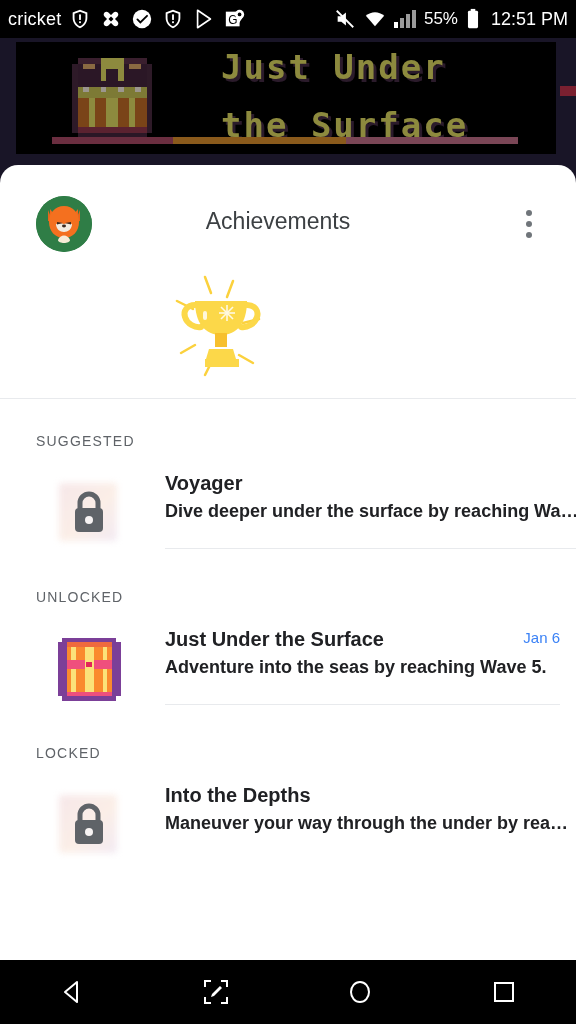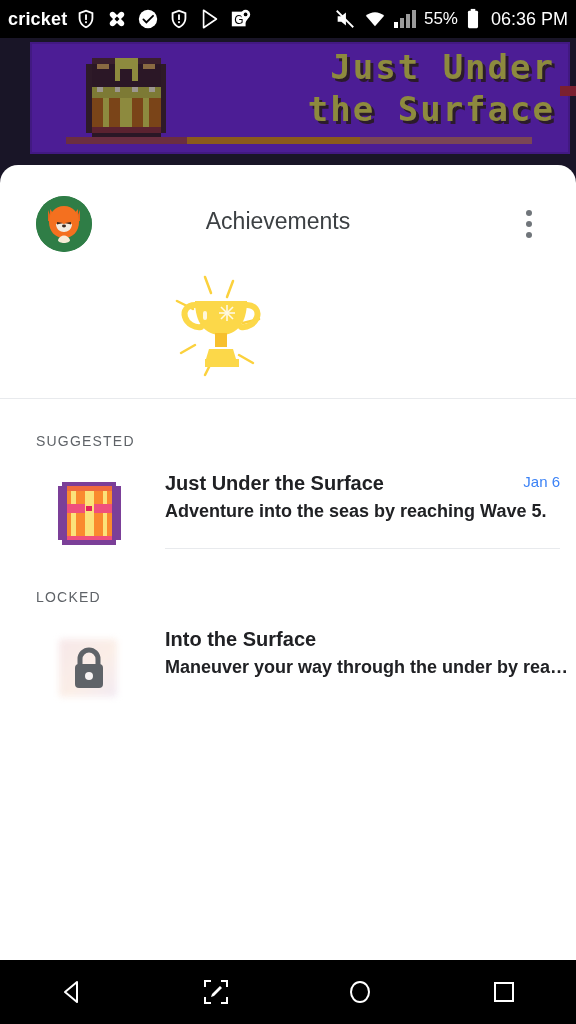--- a/index.html
+++ b/index.html
@@ -9,21 +9,21 @@
     background:#191527;
     position:relative;
   }
 
   
   .statusbar{
     position:absolute; left:0; top:0; width:576px; height:38px;
     background:#000; display:flex; align-items:center; padding:0 8px;
     color:#fff;
   }
-  .carrier{ font-size:18px; font-weight:bold; letter-spacing:.2px; margin-right:8px; }
+  .carrier{ font-size:18px; font-weight:normal; letter-spacing:.2px; margin-right:8px; }
   .sb-icons{ display:flex; align-items:center; gap:9px; flex:1; }
   .sb-right{ display:flex; align-items:center; gap:8px; }
   .sb-ico{ display:inline-block; width:22px; height:22px; position:relative; }
   .sb-ico svg{ display:block; }
   .batt-pct{ font-size:17px; }
   .clock{ font-size:18px; margin-left:3px; }
 
   
   .bars{ display:flex; align-items:flex-end; gap:2px; height:18px; }
   .bars i{ display:block; width:4px; background:#fff; }
@@ -31,42 +31,41 @@
   .bars i:nth-child(2){ height:10px; background:#9b9b9b;}
   .bars i:nth-child(3){ height:14px; background:#9b9b9b;}
   .bars i:nth-child(4){ height:18px; background:#9b9b9b;}
 
   
   .banner-wrap{
     position:absolute; left:0; top:38px; width:576px; height:130px;
     background:#191527; overflow:hidden;
   }
   .banner{
-    position:absolute; left:30px; top:4px; width:540px; height:112px;
-    background:#4c1d95;
+    position:absolute; left:16px; top:4px; width:540px; height:112px;
+    background:#000000;
     box-shadow: inset 0 0 0 2px rgba(0,0,0,.12);
-    text-align: right;
   }
   .chest-pixel{
     position:absolute; left:48px; top:10px;
     width:96px; height:92px;
     image-rendering:pixelated;
   }
   .banner-title{
     position:absolute; left:205px; top:8px; width:320px;
     color:#8d8a3e; line-height:1;
     font-family:"DejaVu Sans Mono", monospace;
     letter-spacing:2px;
   }
   .banner-title div{
     font-size:34px; font-weight:bold;
     text-shadow:3px 3px 0 #2b1b2b;
     -webkit-text-stroke:0;
   }
-  .banner-title div:nth-child(2){ margin-top:8px; }
+  .banner-title div:nth-child(2){ margin-top:24px; }
   .banner-strip{
     position:absolute; left:36px; bottom:10px; width:466px; height:7px;
     background:linear-gradient(to right,#6b2e40 0%,#6b2e40 26%,#8a5a1c 26%,#8a5a1c 63%,#7a4656 63%,#7a4656 100%);
   }
   .banner-edge{
     position:absolute; right:0; top:48px; width:16px; height:10px; background:#7a2030;
   }
 
   
   .sheet{
@@ -216,21 +215,21 @@
         <i></i>
         <i></i>
       </span>
     <span class="batt-pct">55%</span>
     <span class="sb-ico" style="width:14px">
       <svg width="14" height="22" viewBox="0 0 14 24">
           <rect x="4.5" y="1" width="5" height="2.5" fill="#fff"></rect>
           <rect x="1.5" y="3" width="11" height="19" rx="1.5" fill="#fff"></rect>
         </svg>
     </span>
-    <span class="clock">06:36 PM</span>
+    <span class="clock">12:51 PM</span>
   </span>
 </div>
 
 <div class="banner-wrap">
   <div class="banner">
     <svg class="chest-pixel" viewBox="0 0 16 16" shape-rendering="crispEdges">
       <rect x="2" y="1" width="12" height="3" fill="#3a1f2e"></rect>
       <rect x="1" y="2" width="1" height="12" fill="#2e1a28"></rect>
       <rect x="14" y="2" width="1" height="12" fill="#2e1a28"></rect>
       <rect x="2" y="2" width="12" height="4" fill="#2b1726"></rect>
@@ -312,21 +311,37 @@
     <rect x="42" y="40" width="4" height="9" rx="2" fill="#fff" opacity=".8"></rect>
   </svg>
   <span class="count">1 / 37</span>
 </div>
 
 <div class="divider-full"></div>
 
 <div class="list">
 
   <div class="section-label">SUGGESTED</div>
-
+  <div class="ach-row">
+    <div class="ach-badge">
+      <div class="locked-bg"></div>
+      <svg class="lock-ico" width="38" height="46" viewBox="0 0 38 46">
+        <path d="M10 20v-6a9 9 0 0 1 18 0v6" fill="none" stroke="#5f6368" stroke-width="5"></path>
+        <rect x="5" y="19" width="28" height="24" rx="4" fill="#5f6368"></rect>
+        <circle cx="19" cy="31" r="4" fill="#f7f3f3"></circle>
+      </svg>
+    </div>
+    <div class="ach-body">
+      <div class="ach-name">Voyager</div>
+      <div class="ach-desc">Dive deeper under the surface by reaching Wa…</div>
+      <div class="row-divider" style="margin-left:0"></div>
+    </div>
+  </div>
+
+  <div class="section-label">UNLOCKED</div>
   <div class="ach-row">
     <div class="ach-badge">
       <svg class="chest-badge" viewBox="0 0 16 16" shape-rendering="crispEdges">
         <rect x="2" y="1" width="12" height="14" fill="#7b3f98"></rect>
         <rect x="1" y="2" width="1" height="12" fill="#7b3f98"></rect>
         <rect x="14" y="2" width="1" height="12" fill="#7b3f98"></rect>
         <rect x="3" y="2" width="10" height="12" fill="#fa8a2e"></rect>
         <rect x="4" y="2" width="1" height="12" fill="#fbe27a"></rect>
         <rect x="7" y="2" width="2" height="12" fill="#fbe27a"></rect>
         <rect x="11" y="2" width="1" height="12" fill="#fbe27a"></rect>
@@ -349,21 +364,21 @@
   <div class="ach-row">
     <div class="ach-badge">
       <div class="locked-bg"></div>
       <svg class="lock-ico" width="38" height="46" viewBox="0 0 38 46">
         <path d="M10 20v-6a9 9 0 0 1 18 0v6" fill="none" stroke="#5f6368" stroke-width="5"></path>
         <rect x="5" y="19" width="28" height="24" rx="4" fill="#5f6368"></rect>
         <circle cx="19" cy="31" r="4" fill="#f7f3f3"></circle>
       </svg>
     </div>
     <div class="ach-body">
-      <div class="ach-name">Into the Surface</div>
+      <div class="ach-name">Into the Depths</div>
       <div class="ach-desc">Maneuver your way through the under by rea…</div>
     </div>
   </div>
 
 </div>
 
 <div class="navbar">
   <div class="navbtn">
     <svg width="30" height="30" viewBox="0 0 30 30">
       <path d="M20 5L8 15l12 10z" fill="none" stroke="#fff" stroke-width="2" stroke-linejoin="round"></path>

